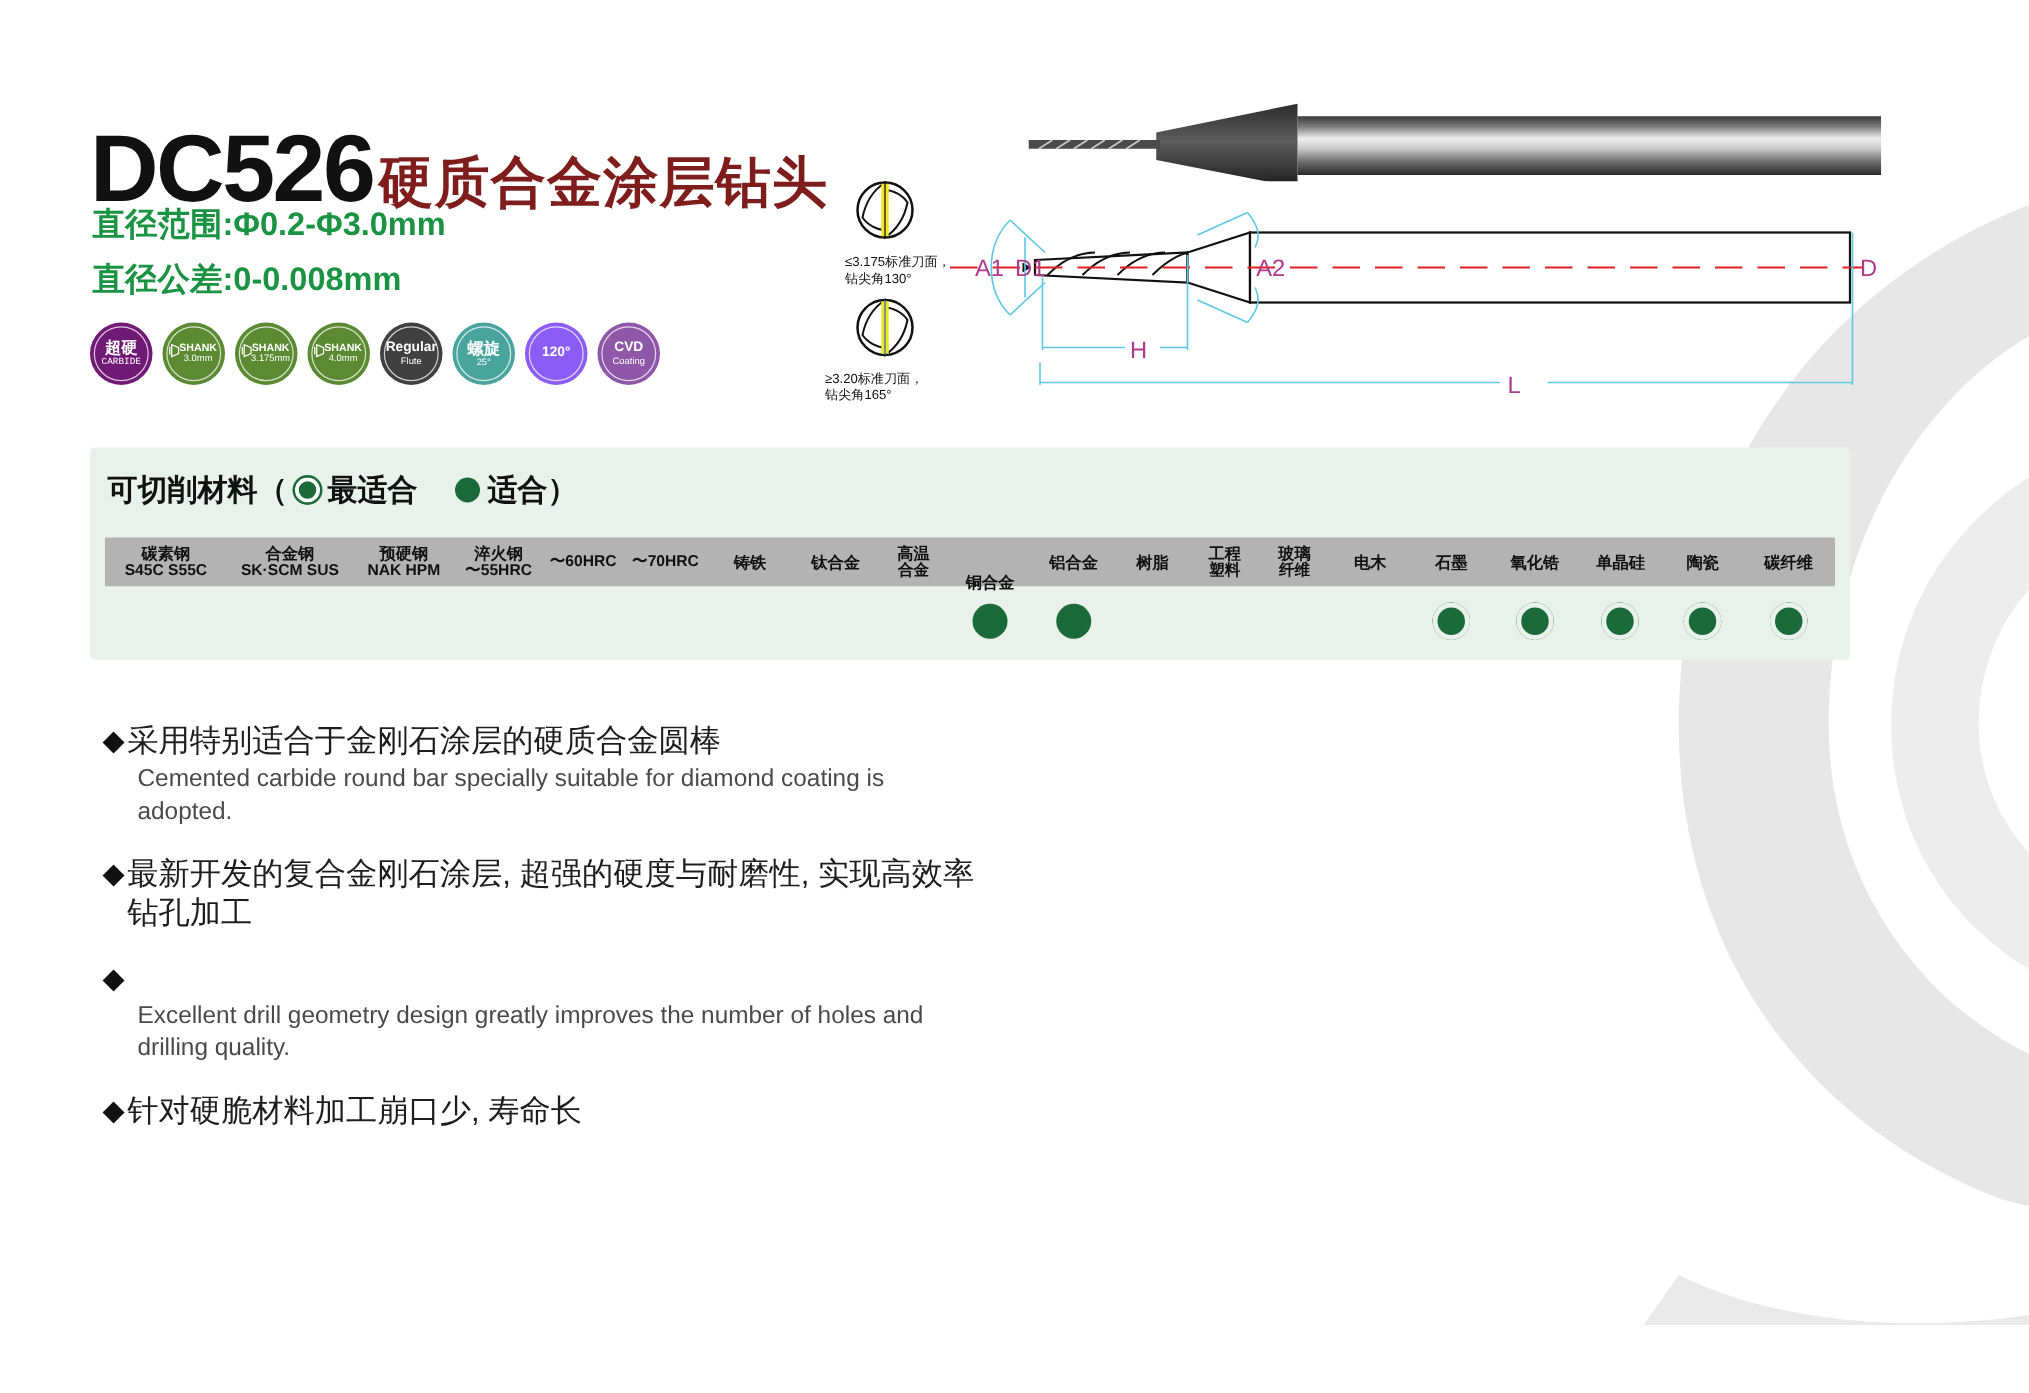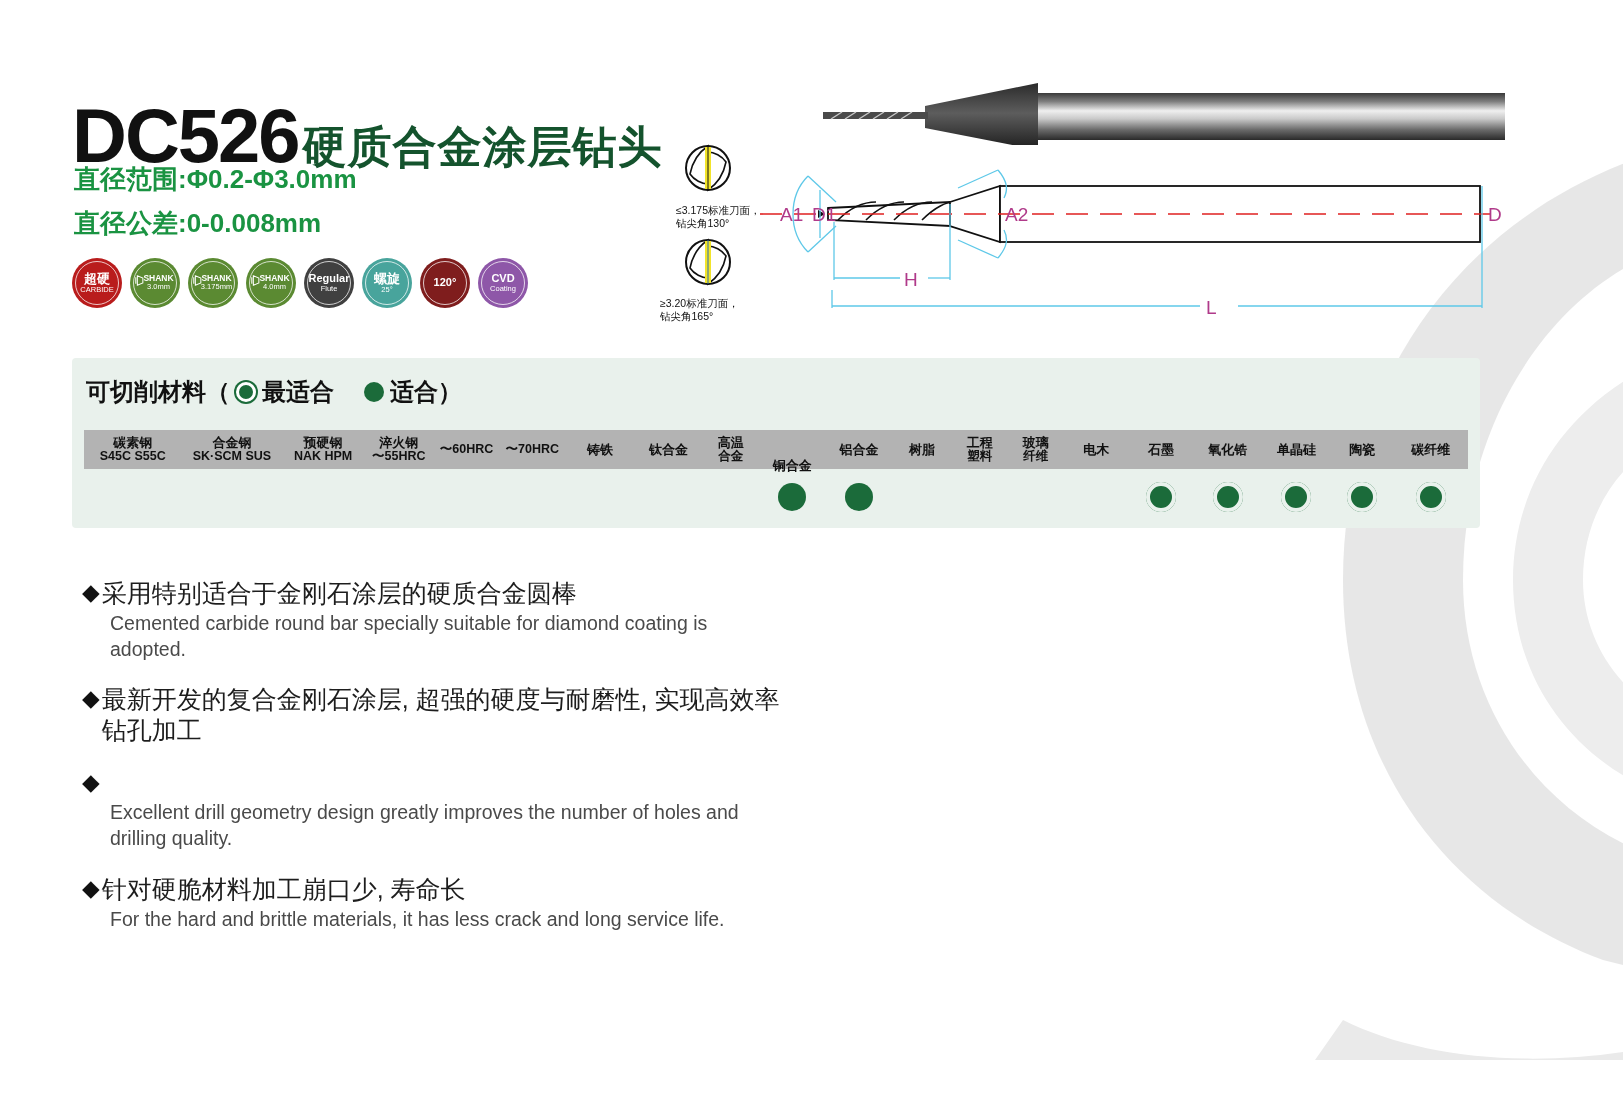--- a/index.html
+++ b/index.html
@@ -9,21 +9,21 @@
     font-family:"Liberation Sans","DejaVu Sans",sans-serif;
     position:relative;overflow:hidden;
   }
   
   .swirl{position:absolute;right:-40px;top:60px;width:620px;height:1000px;pointer-events:none;z-index:0;}
   
   .page{position:relative;z-index:2;width:1623px;height:1114px;}
   .title-row{position:absolute;left:72px;top:58px;display:flex;align-items:baseline;}
   .title-code{font-size:76px;font-weight:bold;color:#111;letter-spacing:-2px;line-height:1;
      font-family:"Liberation Sans","DejaVu Sans",sans-serif;margin-top:40px;}
-  .title-cn{font-size:44px;font-weight:bold;color:#14532d;margin-left:4px;letter-spacing:1px;}
+  .title-cn{font-size:44px;font-weight:bold;color:#7f1d1d;margin-left:4px;letter-spacing:1px;}
   .spec{position:absolute;left:74px;font-size:26px;font-weight:bold;color:#1a9342;letter-spacing:0px;text-align:right;}
   .spec.s1{top:162px;}
   .spec.s2{top:206px;}
   
   .badges{position:absolute;left:72px;top:258px;display:flex;gap:8px;align-items:center;}
   .badge{width:50px;height:50px;border-radius:50%;position:relative;display:flex;
     flex-direction:column;align-items:center;justify-content:center;color:#fff;overflow:hidden;}
   .badge .bt{font-size:11px;font-weight:bold;line-height:1.05;text-align:center;}
   .badge .bs{font-size:7.5px;line-height:1.1;text-align:center;}
   .badge .ring{position:absolute;inset:3px;border:1.2px solid rgba(255,255,255,.75);border-radius:50%;}
@@ -75,21 +75,21 @@
 <div class="page">
 
   <div class="title-row">
     <span class="title-code">DC526</span>
     <span class="title-cn">硬质合金涂层钻头</span>
   </div>
   <div class="spec s1">直径范围:Φ0.2-Φ3.0mm</div>
   <div class="spec s2">直径公差:0-0.008mm</div>
 
   <div class="badges" id="badges">
-      <div class="badge" style="background: #b91c1c;">
+      <div class="badge" style="background: #701a75; font-family: Liberation Mono, monospace;">
         <div class="ring"></div>
         <div class="bt cn">超硬</div>
         <div class="bs">CARBIDE</div>
       </div>
       <div class="badge" style="background: rgb(91, 138, 50);">
         <div class="ring"></div>
         <svg viewBox="0 0 14 16" class="shank-glyph">
           <path d="M1,4 L1,12 M3,2 L3,14 L10,11 L10,5 Z" stroke="#ffffff" stroke-width="1.3" fill="none"></path>
         </svg>
         <div class="bt" style="font-size: 8.5px; margin-left: 7px;">SHANK</div>
@@ -114,21 +114,21 @@
       <div class="badge" style="background: #404040;">
         <div class="ring"></div>
         <div class="bt">Regular</div>
         <div class="bs">Flute</div>
       </div>
       <div class="badge" style="background: rgb(72, 164, 156);">
         <div class="ring"></div>
         <div class="bt cn">螺旋</div>
         <div class="bs">25°</div>
       </div>
-      <div class="badge" style="background: #7f1d1d;">
+      <div class="badge" style="background: #8b5cf6;">
         <div class="ring"></div>
         <div class="bt">120°</div>
       </div>
       <div class="badge" style="background: rgb(142, 87, 168);">
         <div class="ring"></div>
         <div class="bt">CVD</div>
         <div class="bs">Coating</div>
       </div>
     </div>
 
@@ -368,17 +368,16 @@
         <div class="feat-cn">
           <span class="dia">◆</span>
         </div>
         <div class="feat-en">Excellent drill geometry design greatly improves the number of holes and drilling quality.</div>
       </div>
       <div class="feat">
         <div class="feat-cn">
           <span class="dia">◆</span>
           <span class="feat-cn-text">针对硬脆材料加工崩口少, 寿命长</span>
         </div>
-        <div class="feat-en">For the hard and brittle materials, it has less crack and long service life.</div>
       </div>
     </div>
 
 </div>
 
 </body></html>

